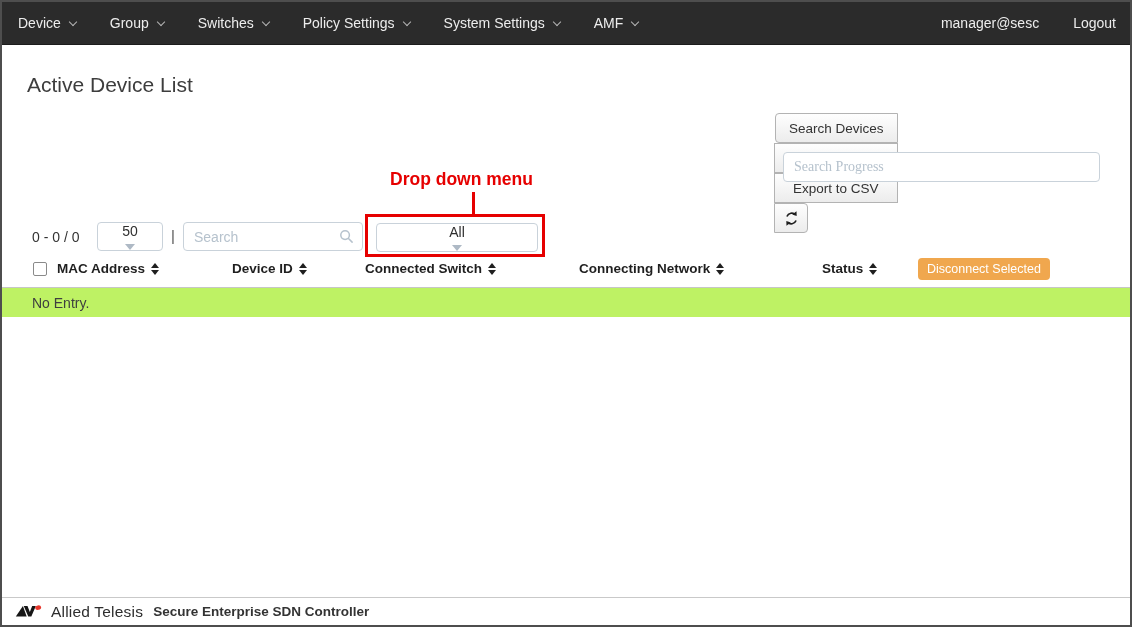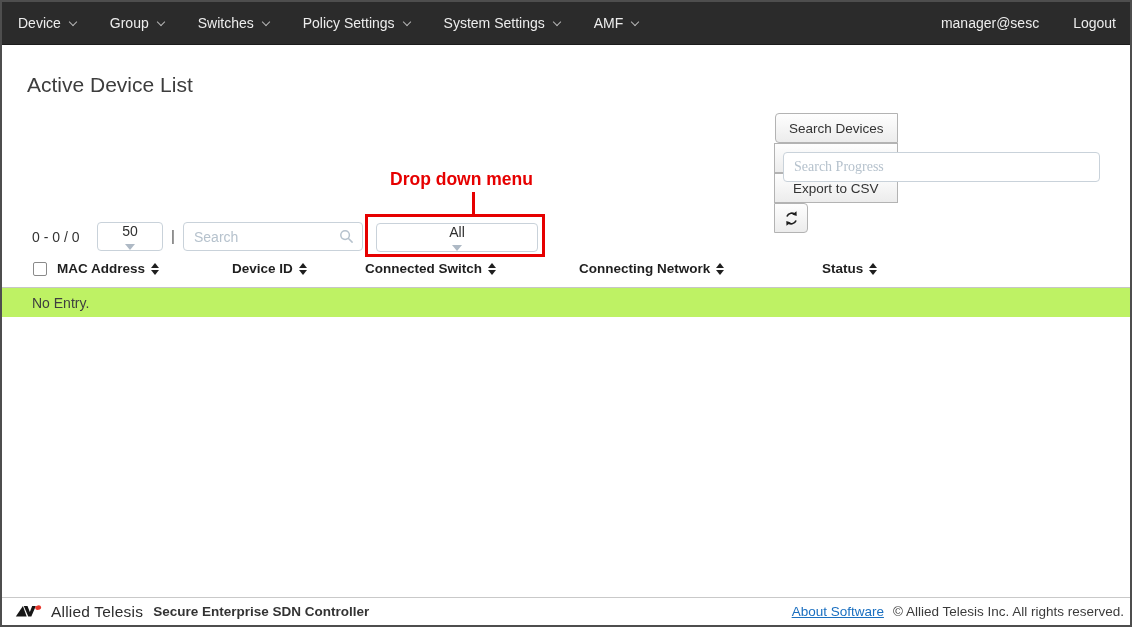--- a/index.html
+++ b/index.html
@@ -216,32 +216,29 @@
       </span>
   </div>
   <div class="th c5">
     <span>Status</span>
     <span class="sort">
         <span class="up"></span>
         <span class="dn"></span>
       </span>
   </div>
 
+  <button class="disconnect-btn">Disconnect Selected</button>
 </div>
 
 <div class="table-topline"></div>
 <div class="empty-row">
   <span>No Entry.</span>
 </div>
 
 <footer class="footer">
   <svg class="brand-logo" width="30" height="17" viewBox="0 0 36 18">
     <polygon points="1,15 9.5,2.5 14,15" fill="#161616"></polygon>
     <polygon points="10.5,2.5 15,2.5 17.8,9.5 20.6,2.5 25,2.5 19.6,15 15.9,15" fill="#161616"></polygon>
     <ellipse cx="27.8" cy="4.3" rx="3.6" ry="2.7" fill="#e8372c" transform="rotate(-12 27.8 4.3)"></ellipse>
   </svg>
   <span class="brand-name">Allied Telesis</span>
   <span class="product-name">Secure Enterprise SDN Controller</span>
-  <div class="footer-right">
-    <a class="about-link">About Software</a>
-    <span class="copyright">© Allied Telesis Inc. All rights reserved.</span>
-  </div>
 </footer>
 
 </body></html>

